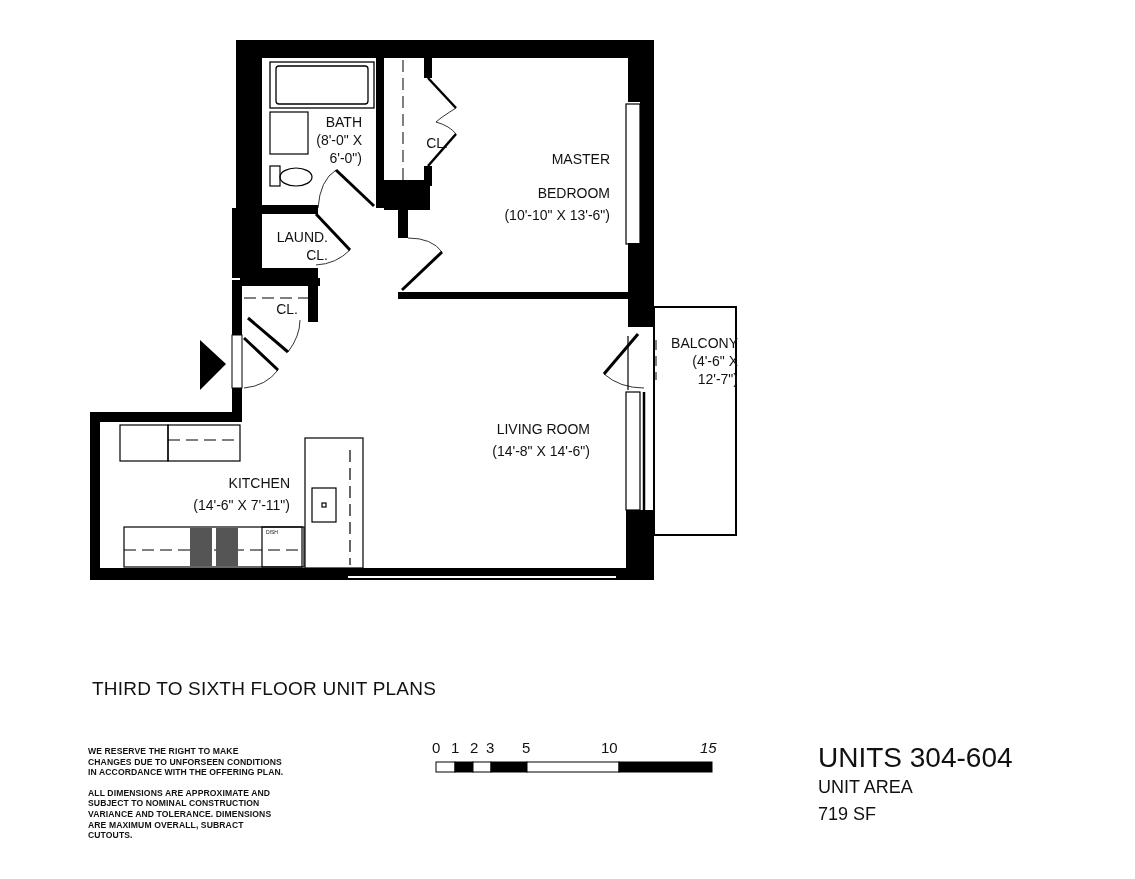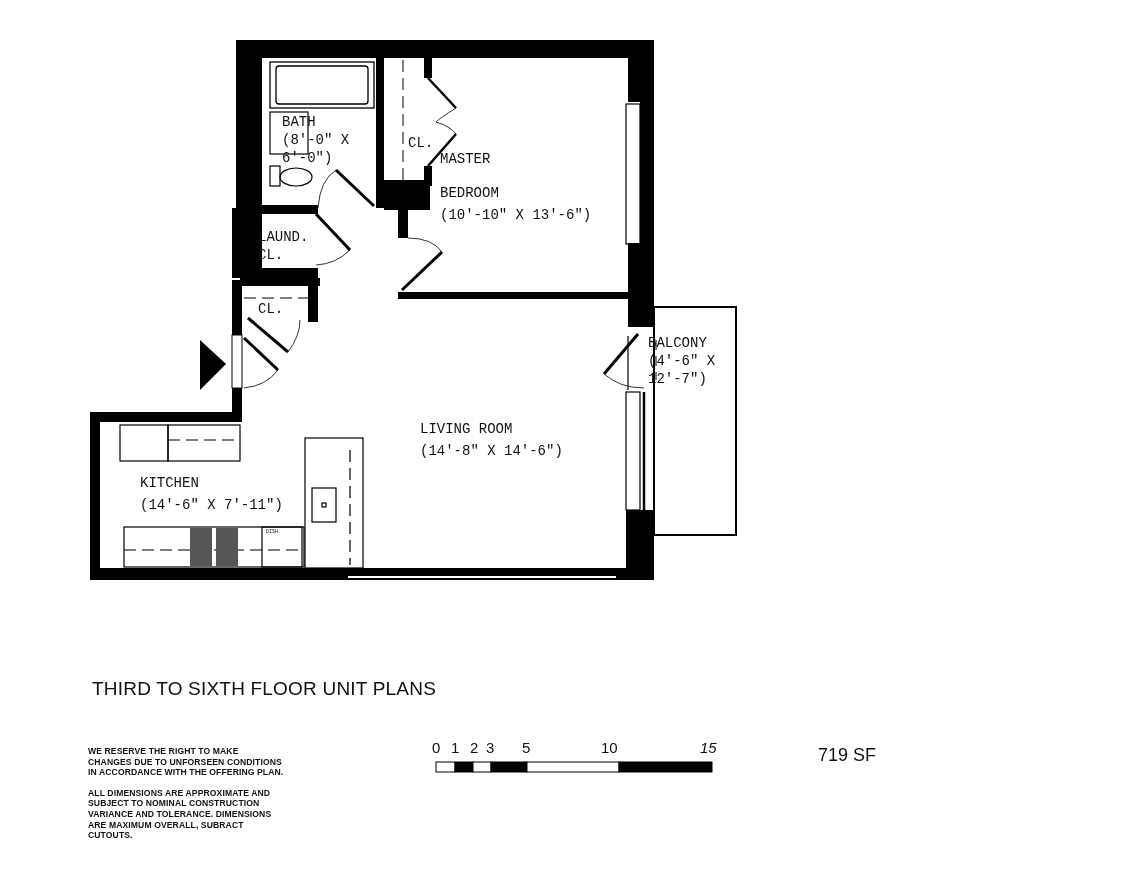--- a/index.html
+++ b/index.html
@@ -1,18 +1,18 @@
 <!DOCTYPE html>
 <html><head>
 <meta charset="utf-8">
 <style>
   html, body { margin: 0; padding: 0; background: #ffffff; }
   body { width: 1135px; height: 879px; position: relative; overflow: hidden; font-family: "Liberation Sans", sans-serif; color: #111; }
   #plan { position: absolute; left: 0; top: 0; }
-  .lbl { position: absolute; text-align: left; font-family: Liberation Mono, monospace; font-size: 14px; line-height: 18px; color: #111; white-space: nowrap; }
+  .lbl { position: absolute; text-align: right; font-family: Liberation Sans, sans-serif; font-size: 14px; line-height: 18px; color: #111; white-space: nowrap; }
   .title { position: absolute; left: 92px; top: 678px; font-size: 19px; letter-spacing: 0.2px; }
   .notes { position: absolute; left: 88px; top: 746px; font-size: 8.6px; line-height: 10.6px; font-weight: bold; letter-spacing: 0.1px; }
   .notes p { margin: 0 0 10px 0; white-space: pre-line; }
   .scale-labels span { position: absolute; top: 739px; font-size: 15px; }
   .units { position: absolute; left: 818px; top: 742px; }
   .units .u-title { font-size: 28px; line-height: 32px; display: block; }
   .units .u-line { font-size: 18px; line-height: 27px; display: block; }
 </style>
 </head>
 <body>
@@ -186,14 +186,16 @@
   <span style="left:432px;">0</span>
   <span style="left:451px;">1</span>
   <span style="left:470px;">2</span>
   <span style="left:486px;">3</span>
   <span style="left:522px;">5</span>
   <span style="left:601px;">10</span>
   <span style="left:700px;font-style:italic;">15</span>
 </div>
 
 <div class="units">
+  <span class="u-title">UNITS 304-604</span>
+  <span class="u-line">UNIT AREA</span>
   <span class="u-line">719 SF</span>
 </div>
 
 </body></html>

